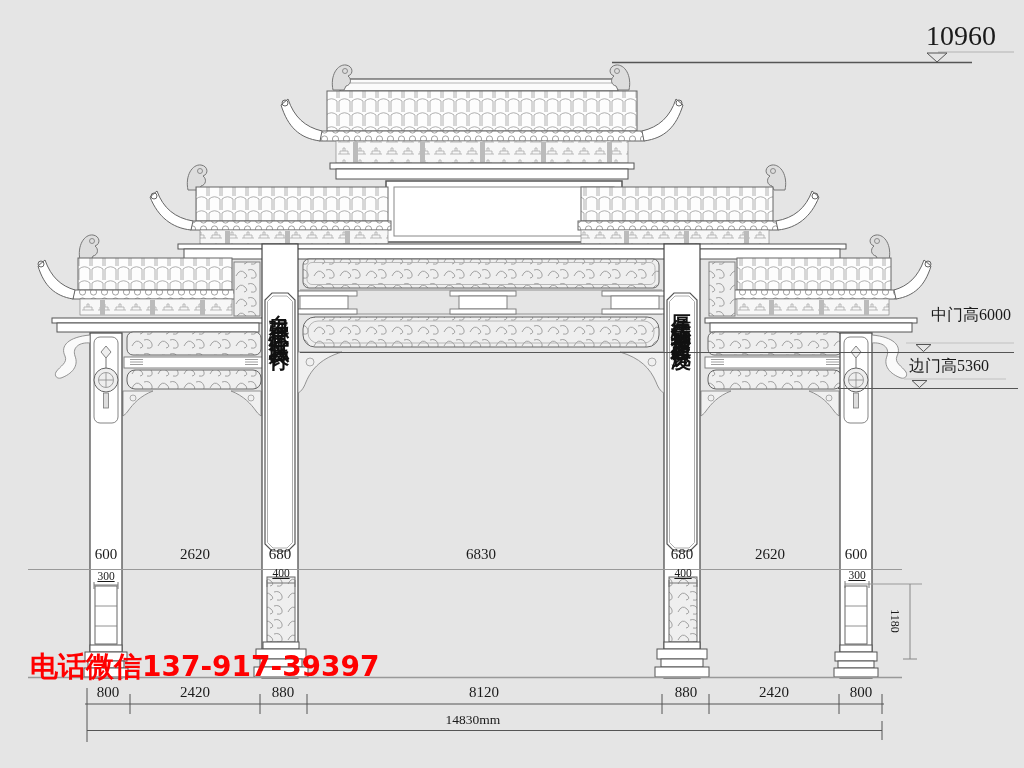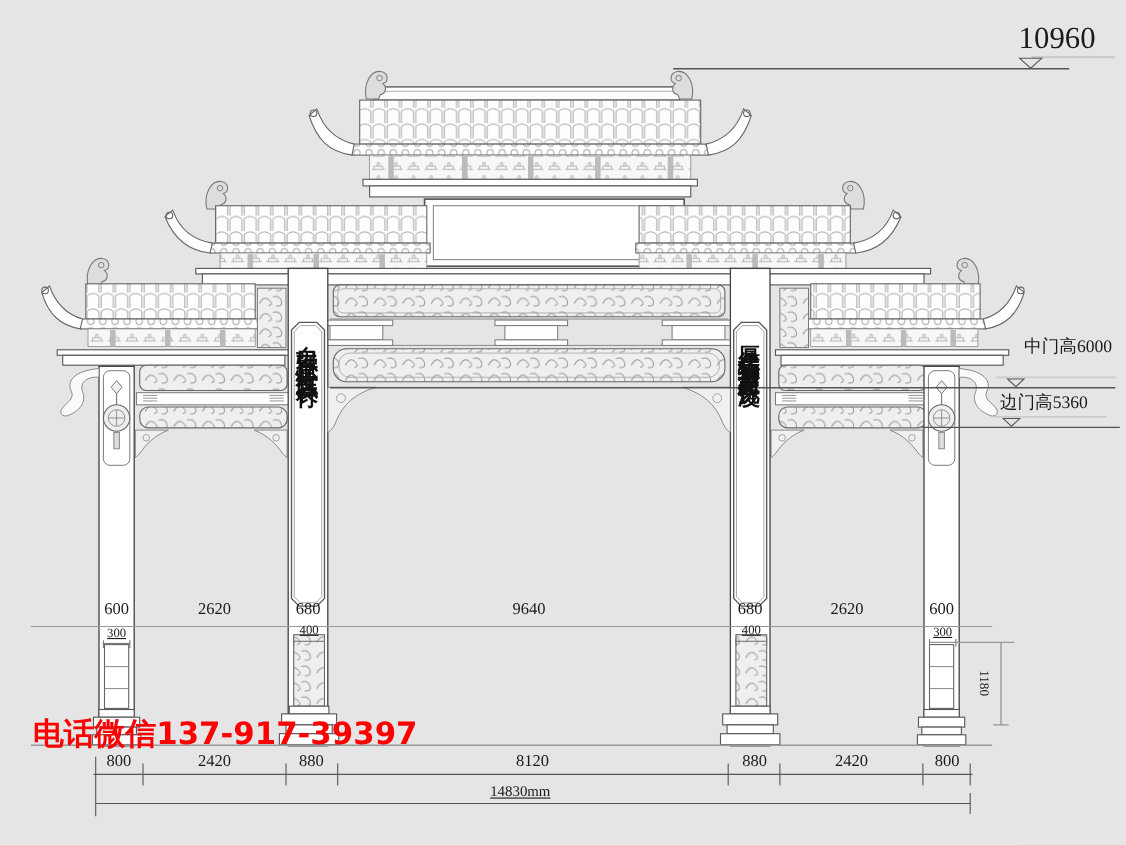--- a/index.html
+++ b/index.html
@@ -10,21 +10,21 @@
   .dim{font:15px "Liberation Serif",serif;transform:translateX(-50%);}
   .dim-sm{font:11.5px "Liberation Serif",serif;transform:translateX(-50%);text-decoration:underline;}
   .ann{font:16px "Liberation Serif",serif;}
   .big{font:28px "Liberation Serif",serif;}
   .plaque-text{left:504px;top:211px;transform:translate(-50%,-50%);
     font:700 34px "DejaVu Serif",serif;letter-spacing:13px;padding-left:13px;color:#26262c;}
   .couplet{writing-mode:vertical-rl;text-orientation:upright;
     font:700 20px "DejaVu Serif",serif;letter-spacing:4px;color:#111;transform:translateX(-50%);}
   .rot90{transform:translate(-50%,-50%) rotate(90deg);font:12px "Liberation Serif",serif;}
   .contact{font:700 28px "DejaVu Sans",sans-serif;color:#ff0000;letter-spacing:0px;}
-  .total{font:13.5px "Liberation Serif",serif;transform:translateX(-50%);text-decoration:underline;}
+  .total{font:13.5px "Liberation Serif",serif;transform:translateX(-50%);}
 </style>
 </head>
 <body>
 
 <div id="stage">
 
 <svg id="drawing" width="1024" height="768" viewBox="0 0 1024 768">
   <defs>
     <pattern id="ptile" width="13" height="14" patternUnits="userSpaceOnUse">
       <rect width="13" height="14" fill="#fdfdfd"></rect>
@@ -328,21 +328,21 @@
 <div class="lbl big" style="left:926px;top:20px;">10960</div>
 <div class="lbl ann" style="left:931px;top:305px;">中门高6000</div>
 <div class="lbl ann" style="left:909px;top:356px;">边门高5360</div>
 
 <div class="lbl couplet" style="left:280px;top:299px;height:248px;">自强不息怀壮志以长行</div>
 <div class="lbl couplet" style="left:682px;top:299px;height:248px;">厚德载物携梦想而抚凌</div>
 
 <div class="lbl dim" style="left:106px;top:546px;">600</div>
 <div class="lbl dim" style="left:195px;top:546px;">2620</div>
 <div class="lbl dim" style="left:280px;top:546px;">680</div>
-<div class="lbl dim" style="left:481px;top:546px;">9640</div>
+<div class="lbl dim" style="left:481px;top:546px;">6830</div>
 <div class="lbl dim" style="left:682px;top:546px;">680</div>
 <div class="lbl dim" style="left:770px;top:546px;">2620</div>
 <div class="lbl dim" style="left:856px;top:546px;">600</div>
 
 <div class="lbl dim-sm" style="left:106px;top:570px;">300</div>
 <div class="lbl dim-sm" style="left:281px;top:567px;">400</div>
 <div class="lbl dim-sm" style="left:683px;top:567px;">400</div>
 <div class="lbl dim-sm" style="left:857px;top:569px;">300</div>
 <div class="lbl rot90" style="left:894px;top:621px;">1180</div>
 

